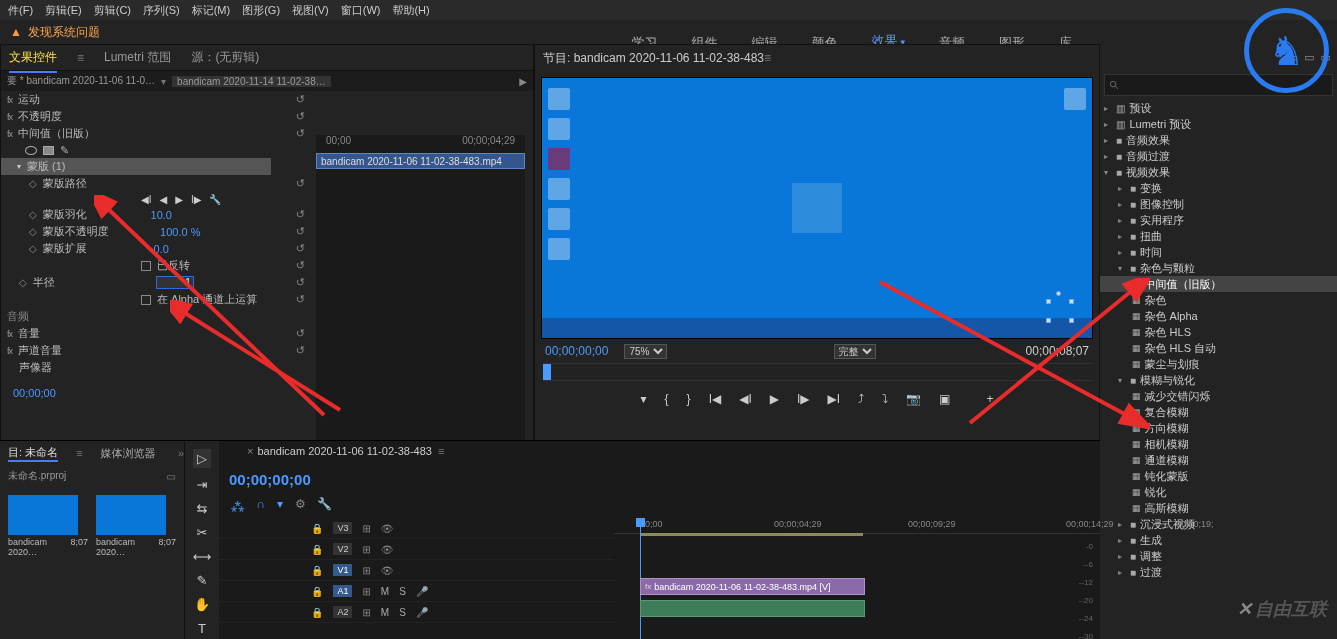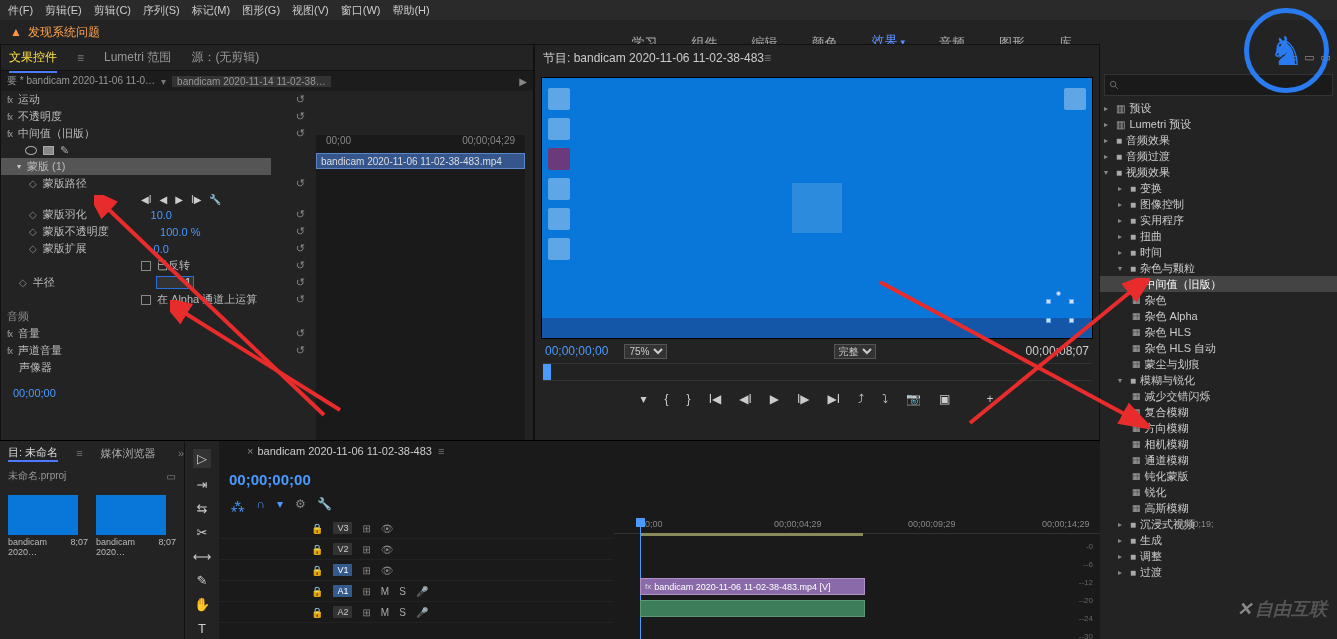--- a/index.html
+++ b/index.html
@@ -552,21 +552,21 @@
             <span>M</span>
             <span>S</span>
             <span class="ic">🎤</span>
           </div>
       </div>
       <div class="tl-area">
         <div class="tl-ruler">
           <span style="left:26px;">00;00</span>
           <span style="left:160px;">00;00;04;29</span>
           <span style="left:294px;">00;00;09;29</span>
-          <span style="left:428px;">00;00;14;29</span>
+          <span style="left:452px;">00;00;14;29</span>
           <span style="left:562px;">00;00;19;</span>
         </div>
         <div class="tl-work"></div>
         <div class="tl-playhead"></div>
         <div class="tl-clip" style="top:60px;left:26px;width:225px;">
             <span style="color:#ddd;font-size:8px;margin-right:3px;">fx</span>
             <span>bandicam 2020-11-06 11-02-38-483.mp4 [V]</span>
           </div>
         <div class="tl-clip aud" style="top:82px;left:26px;width:225px;">
             <span></span>

